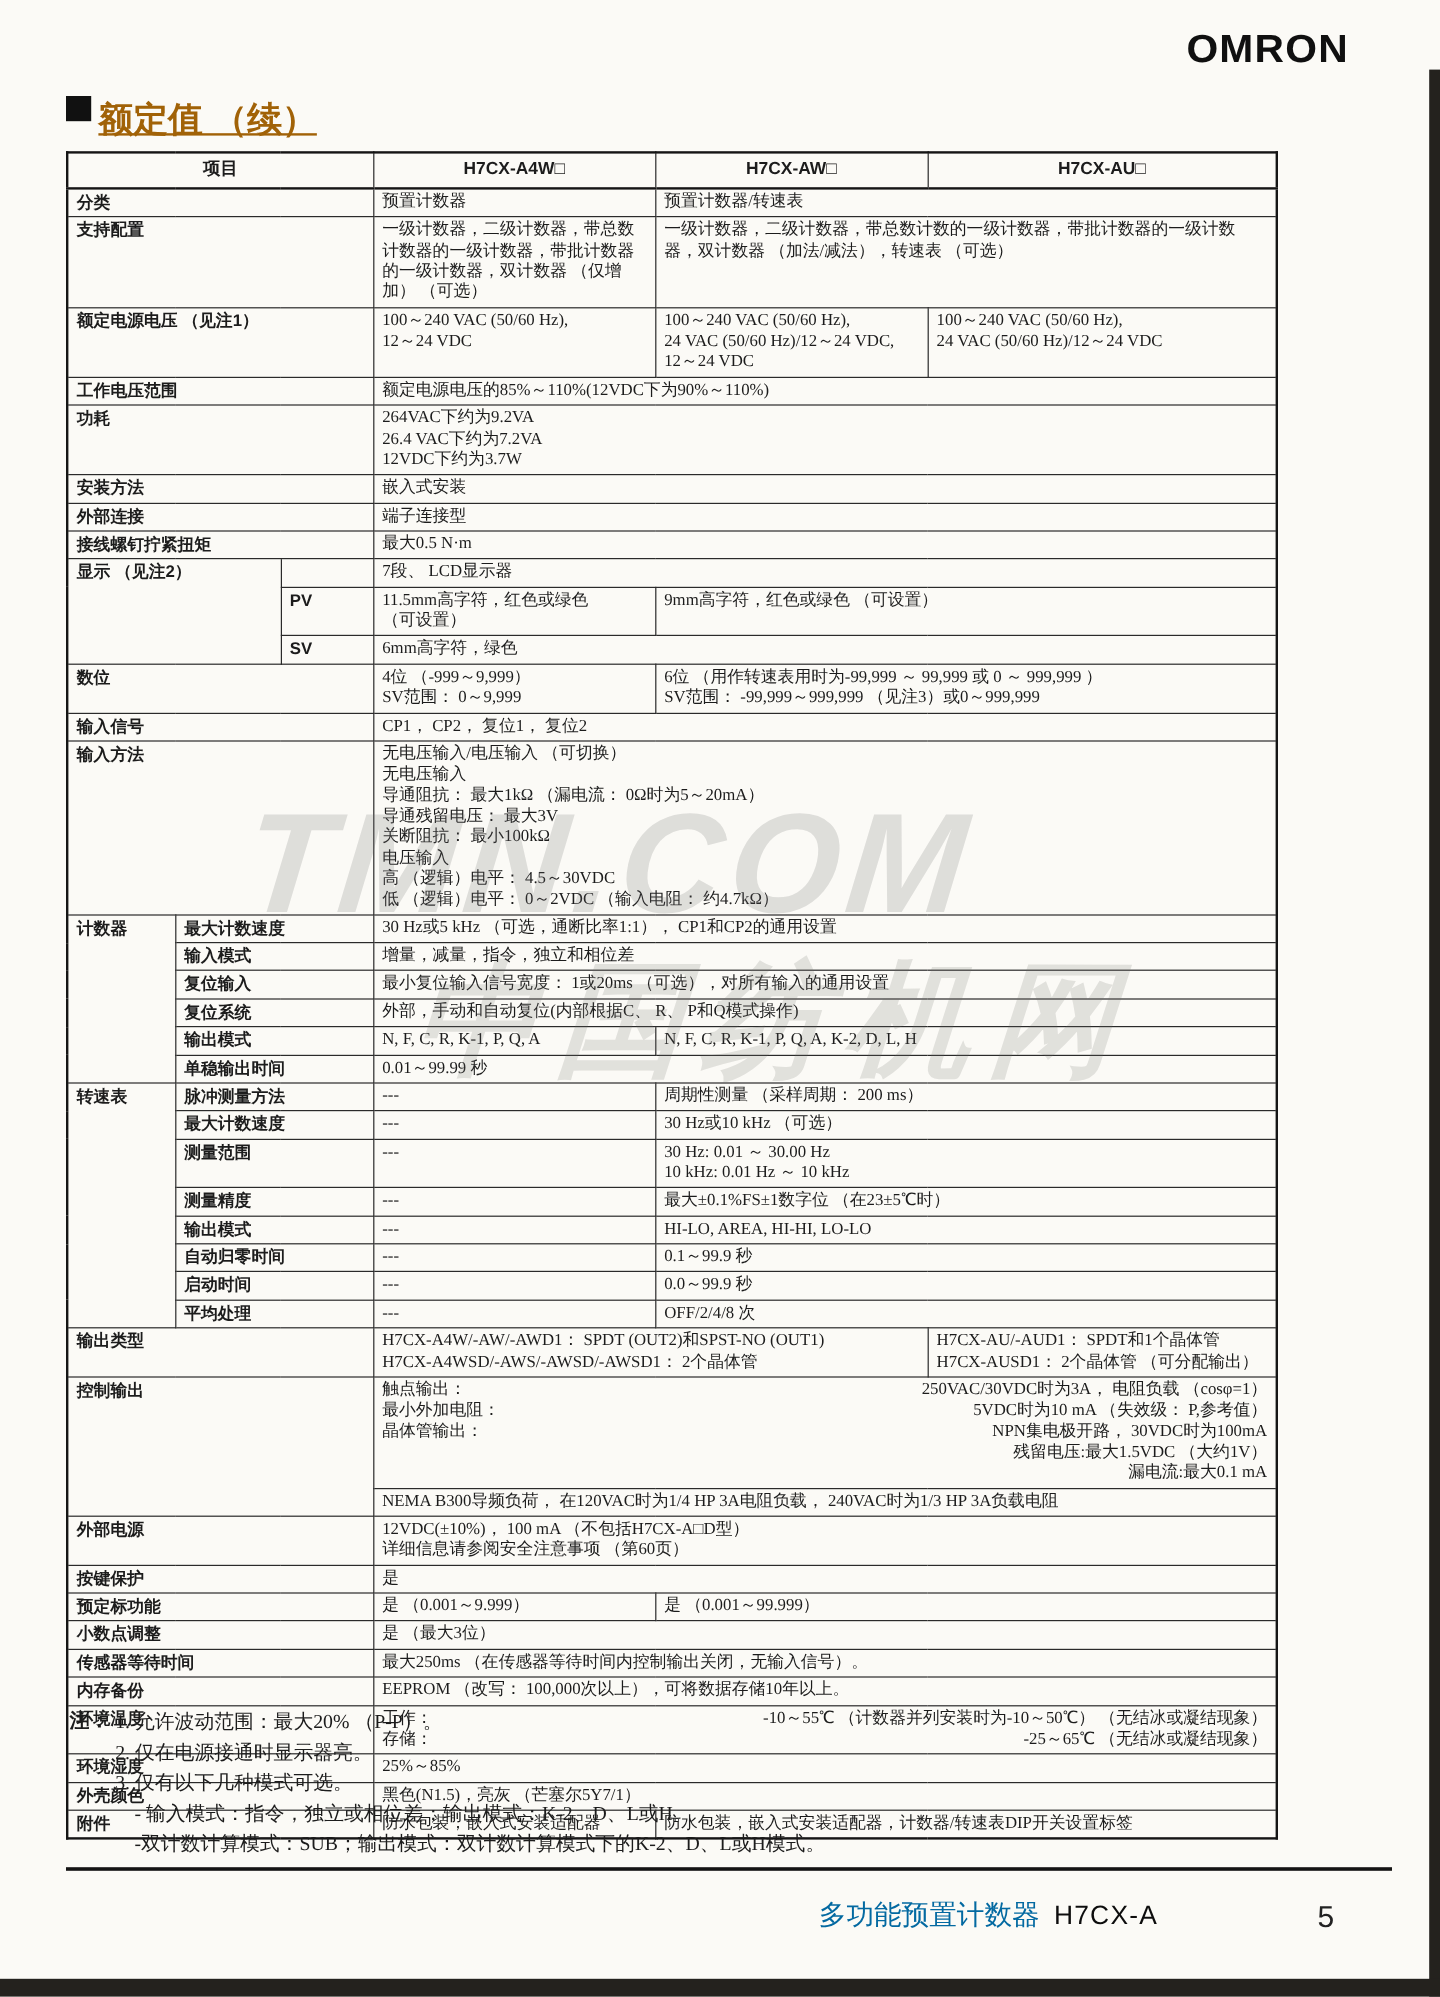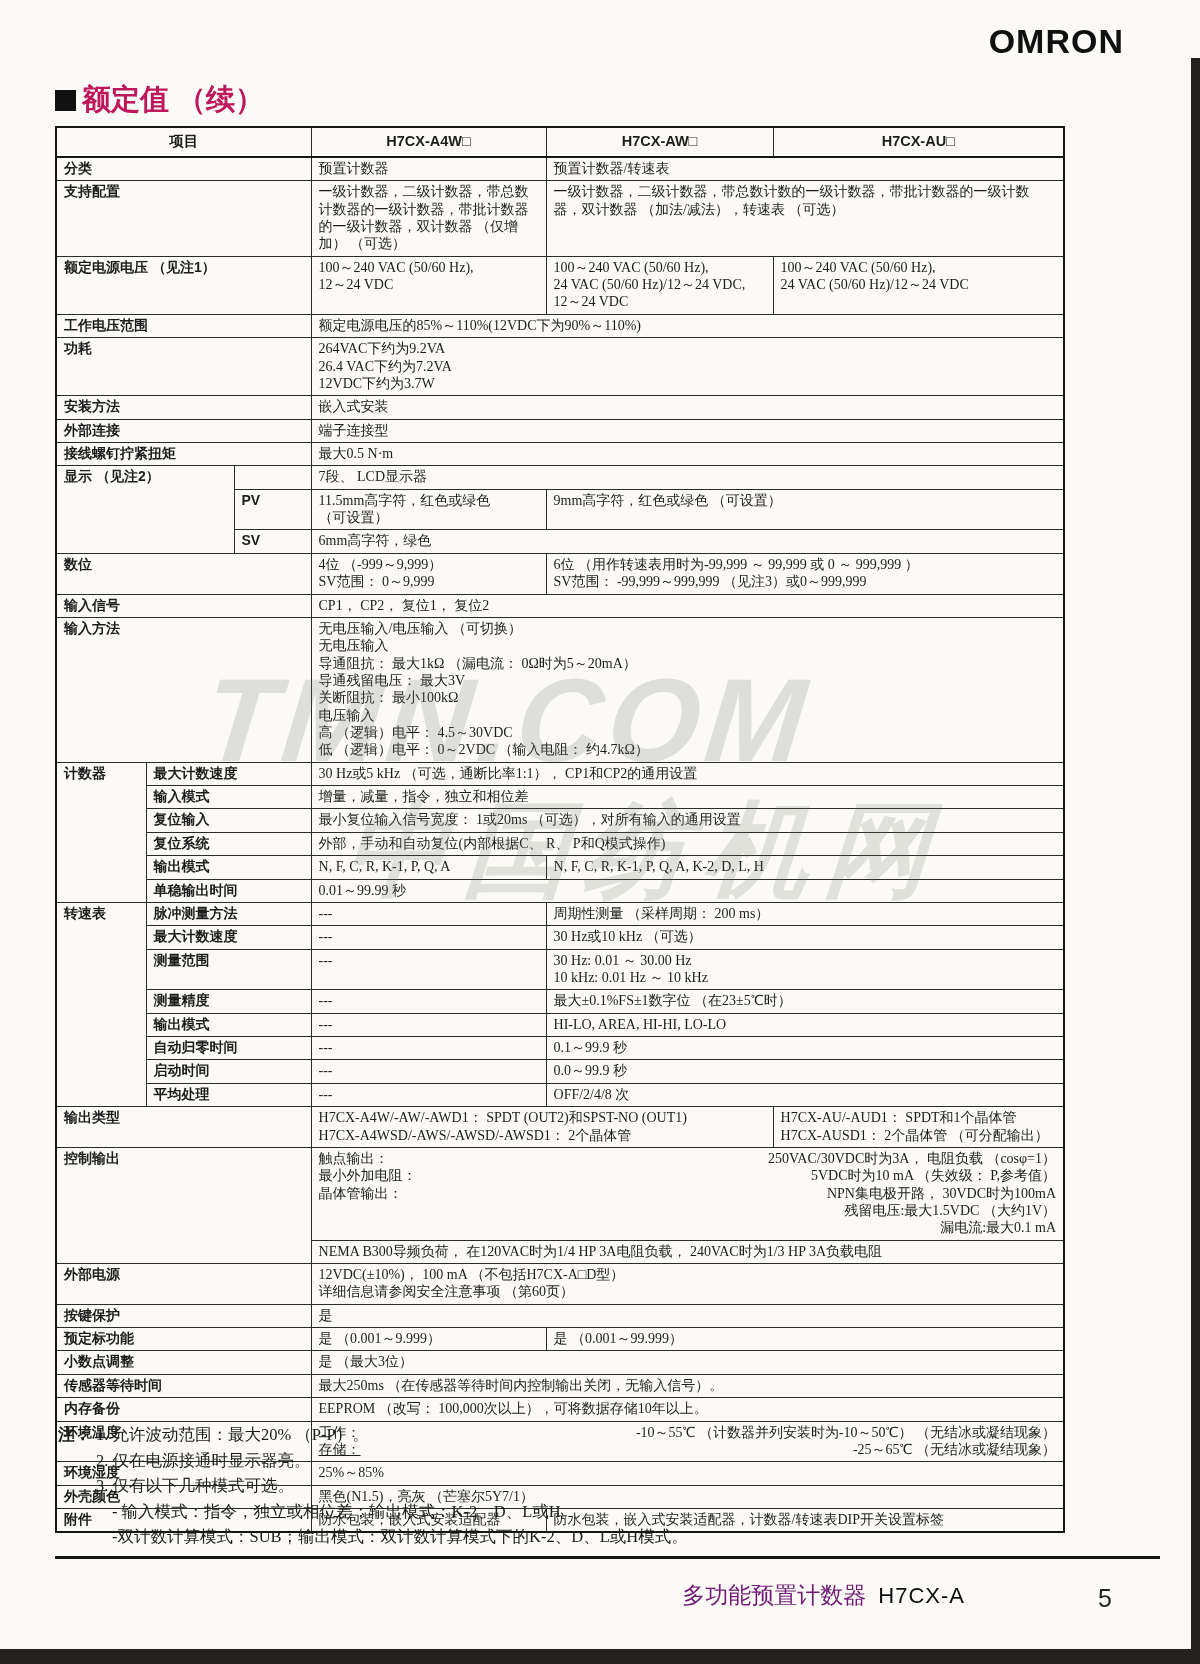--- a/index.html
+++ b/index.html
@@ -20,22 +20,22 @@
 
   .logo {
     position:absolute; top:22px; right:76px;
     font-family:"Liberation Sans", sans-serif;
     font-weight:800; font-size:34px; letter-spacing:1px; color:#101010;
     transform:scaleY(0.96);
   }
   .title {
     position:absolute; top:80px; left:55px;
     font-family:"Liberation Sans", sans-serif;
-    font-weight:bold; font-size:29px; color:#be185d;
-    display:flex; align-items:center; gap:6px;
+    font-weight:bold; font-size:29px; color:#a16207;
+    display:flex; gap:6px;text-decoration:underline;
   }
   .title .sq { width:21px; height:21px; background:#111; display:inline-block; }
 
   .table-wrap { position:absolute; top:126px; left:55px; width:1008px; }
   table.spec {
     border-collapse:collapse; width:1008px; table-layout:fixed;
     border:2.5px solid #151515;
   }
   table.spec th, table.spec td {
     border:1.4px solid #2a2a2a;
@@ -64,21 +64,21 @@
   .notes .note-row { display:flex; }
   .notes .note-label { width:38px; font-family:"Liberation Sans", sans-serif; font-weight:bold; flex:none; }
   .notes .note-line { margin-left:0;font-family:Liberation Serif, serif; }
   .notes .note-sub { margin-left:16px; }
 
   .footer-rule { position:absolute; top:1556px; left:55px; width:1105px; height:3px; background:#141414; }
   .footer {
     position:absolute; top:1580px; left:55px; width:910px;
     display:flex; justify-content:flex-end; align-items:baseline; gap:12px;
   }
-  .footer .product { font-family:"Liberation Sans", sans-serif; font-size:23px; color:#701a75; }
+  .footer .product { font-family:"Liberation Sans", sans-serif; font-size:23px; color:#0369a1; }
   .footer .model { font-family:"Liberation Sans", sans-serif; font-size:22px; color:#0d0d0d; letter-spacing:1px; }
   .page-num { position:absolute; top:1584px; left:1098px; font-family:"Liberation Sans", sans-serif; font-size:25px; color:#222; }
 
   .watermark { position:absolute; pointer-events:none; z-index:6; font-family:"Liberation Sans", sans-serif; font-weight:bold; font-style:italic; white-space:nowrap; }
   .wm1 { top:652px; left:205px; font-size:118px; letter-spacing:6px; color:rgba(110,110,108,0.20); transform:skewX(-6deg); }
   .wm2 { top:782px; left:345px; font-size:104px; letter-spacing:16px; color:rgba(110,110,108,0.18); transform:skewX(-4deg); }
 </style>
 </head>
 <body>
 
@@ -511,21 +511,21 @@
           <tr>
             <td colspan="3" class="label">
               <div>环境温度</div>
             </td>
             <td colspan="3" class="value">
               <div class="pair">
                 <span class="k" style="width: 92px;">工作：</span>
                 <span>-10～55℃ （计数器并列安装时为-10～50℃） （无结冰或凝结现象）</span>
               </div>
               <div class="pair">
-                <span class="k" style="width: 92px; text-decoration: underline;">存储：</span>
+                <span class="k" style="width: 92px;">存储：</span>
                 <span>-25～65℃ （无结冰或凝结现象）</span>
               </div>
             </td>
           </tr>
           <tr>
             <td colspan="3" class="label">
               <div>环境湿度</div>
             </td>
             <td colspan="3" class="value">
               <div>25%～85%</div>

